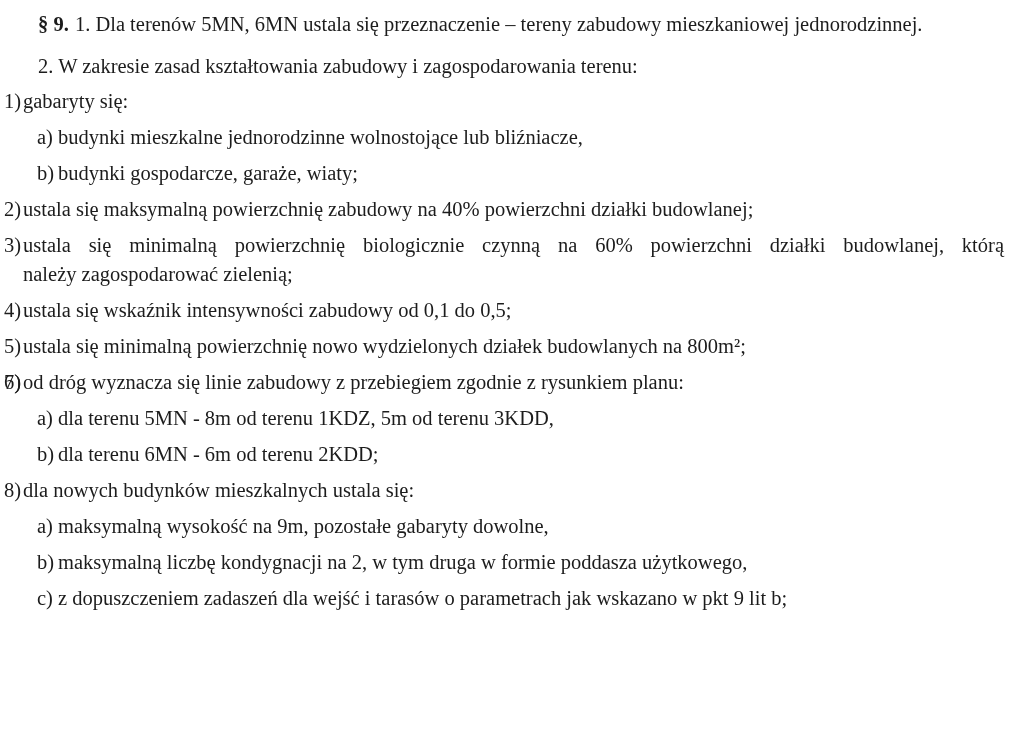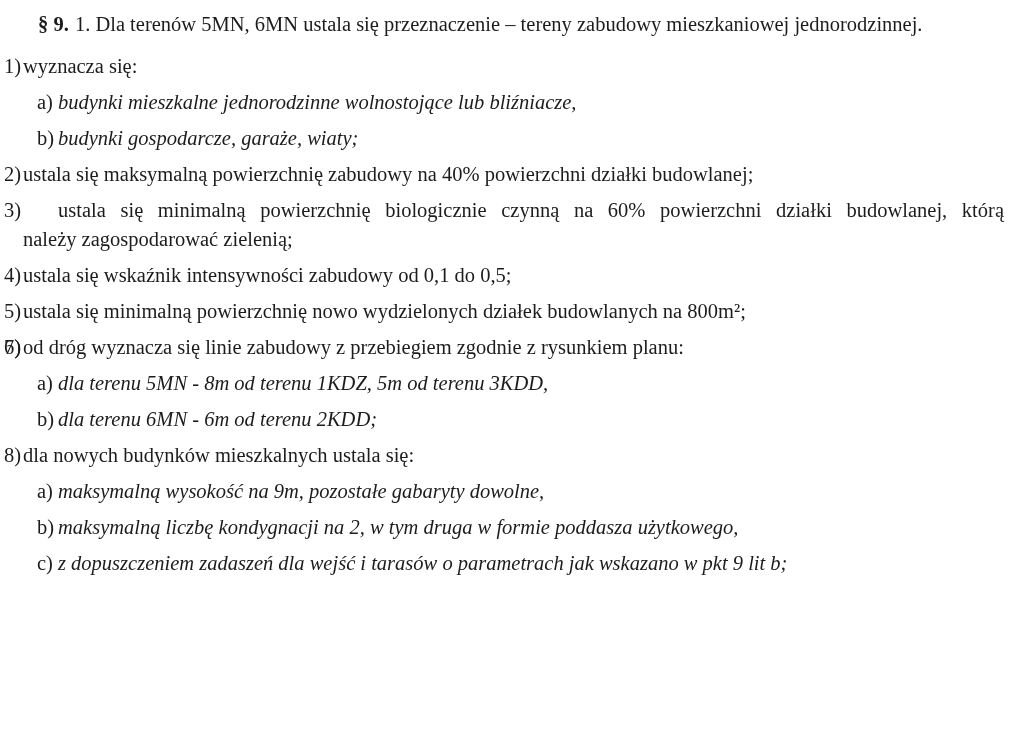--- a/index.html
+++ b/index.html
@@ -33,51 +33,55 @@
 
   
   .intro .content { padding-left: 0; }
   .intro .line { text-indent: 34px; }
 
   
   .item .content { padding-left: 19px; }
   .item > .marker { position: absolute; left: 0; top: 0; }
 
   
-  .sub .content { padding-left: 54px; font-style: italic; }
+  .sub .content { padding-left: 54px; }
   .sub > .marker { position: absolute; left: 33px; top: 0; }
 
   .line {
     white-space: nowrap;
     text-align: left;
   }
   .jline {
     white-space: normal;
     text-align: justify;
     text-align-last: justify;
-    margin-left: 35px;
   }
   .sect {
     font-weight: bold;
     margin-right: 0.3em;
   }
 </style>
 </head>
 <body style="background: rgb(255, 255, 255); color: rgb(28, 28, 28);">
 
 <div class="page" id="doc">
     <div class="block intro sp-lg">
       <div class="content">
         <div class="line"><b class="sect">§ 9.</b><span>1. Dla terenów 5MN, 6MN ustala się przeznaczenie – tereny zabudowy mieszkaniowej jednorodzinnej.</span></div>
       </div>
     </div>
+    <div class="block intro sp-sm">
+      <div class="content">
+        <div class="line">2. W zakresie zasad kształtowania zabudowy i zagospodarowania terenu:</div>
+      </div>
+    </div>
     <div class="block item">
       <span class="marker">1)</span>
       <div class="content">
-        <div class="line">wyznacza się:</div>
+        <div class="line">gabaryty się:</div>
       </div>
     </div>
     <div class="block sub">
       <span class="marker">a)</span>
       <div class="content">
         <div class="line">budynki mieszkalne jednorodzinne wolnostojące lub bliźniacze,</div>
       </div>
     </div>
     <div class="block sub">
       <span class="marker">b)</span>

